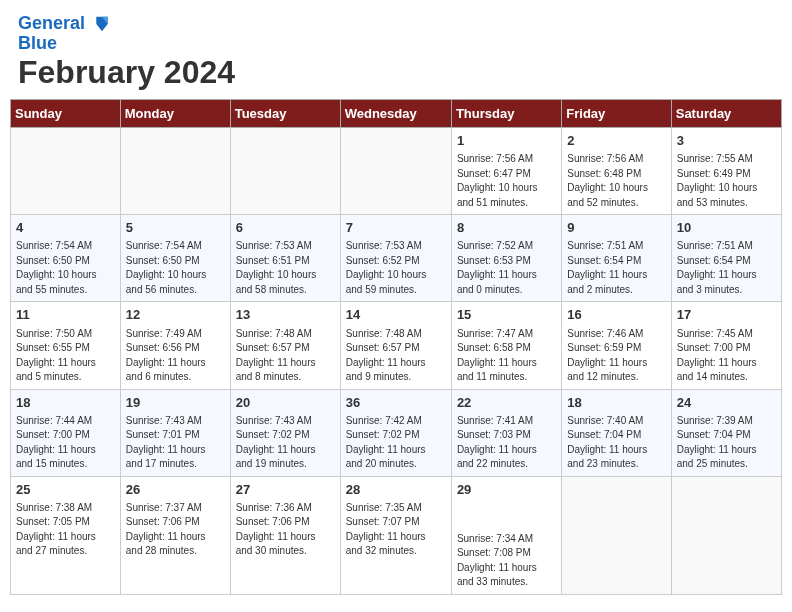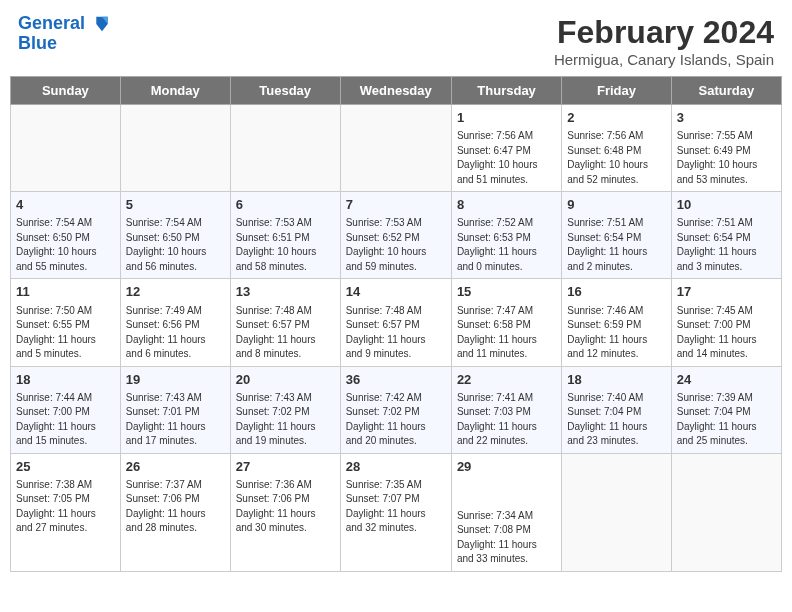--- a/index.html
+++ b/index.html
@@ -9,20 +9,21 @@
       width: 792px;
       min-height: 612px;
       padding: 10px;
     }
     .header {
       display: flex;
       justify-content: space-between;
       align-items: flex-start;
       margin-bottom: 4px;
       padding: 4px 8px;
+      flex-direction: column;
     }
     .logo {
       display: flex;
       align-items: center;
     }
     .logo-text {
       font-size: 18px;
       font-weight: bold;
       color: #333;
       line-height: 1.1;
@@ -45,26 +46,26 @@
     }
     .location {
       font-size: 15px;
       color: #555;
     }
     .calendar {
       width: 100%;
       border-collapse: collapse;
     }
     .calendar th {
-      background: #737373;
+      background: #7f1d1d;
       color: #fff;
       font-size: 13px;
       font-weight: bold;
       padding: 6px 4px;
-      text-align: center;
+      text-align: left;
       border: 1px solid #aaa;
     }
     .calendar td {
       vertical-align: top;
       border: 1px solid #ccc;
       padding: 4px 5px;
       width: 113px;
       min-height: 80px;
       background: #fff;
       font-size: 10.5px;
@@ -103,21 +104,20 @@
         <svg class="logo-icon" viewBox="0 0 24 28" style="display:inline-block;vertical-align:middle;width:20px;height:20px;">
           <polygon points="4,4 20,4 20,14 12,24 4,14" fill="#1a6bbf"></polygon>
           <polygon points="12,4 20,4 20,14" fill="#4a9fe0"></polygon>
         </svg>
       </div>
       <div class="logo-text" style="color:#1a6bbf;font-size:18px;font-weight:bold;">Blue</div>
     </div>
   </div>
   <div class="title-block">
     <div class="month-title">February 2024</div>
-    <div class="location">Hermigua, Canary Islands, Spain</div>
   </div>
 </div>
 
 <table class="calendar">
   <thead>
     <tr id="weekday-header">
         <th>Sunday</th>
         <th>Monday</th>
         <th>Tuesday</th>
         <th>Wednesday</th>

